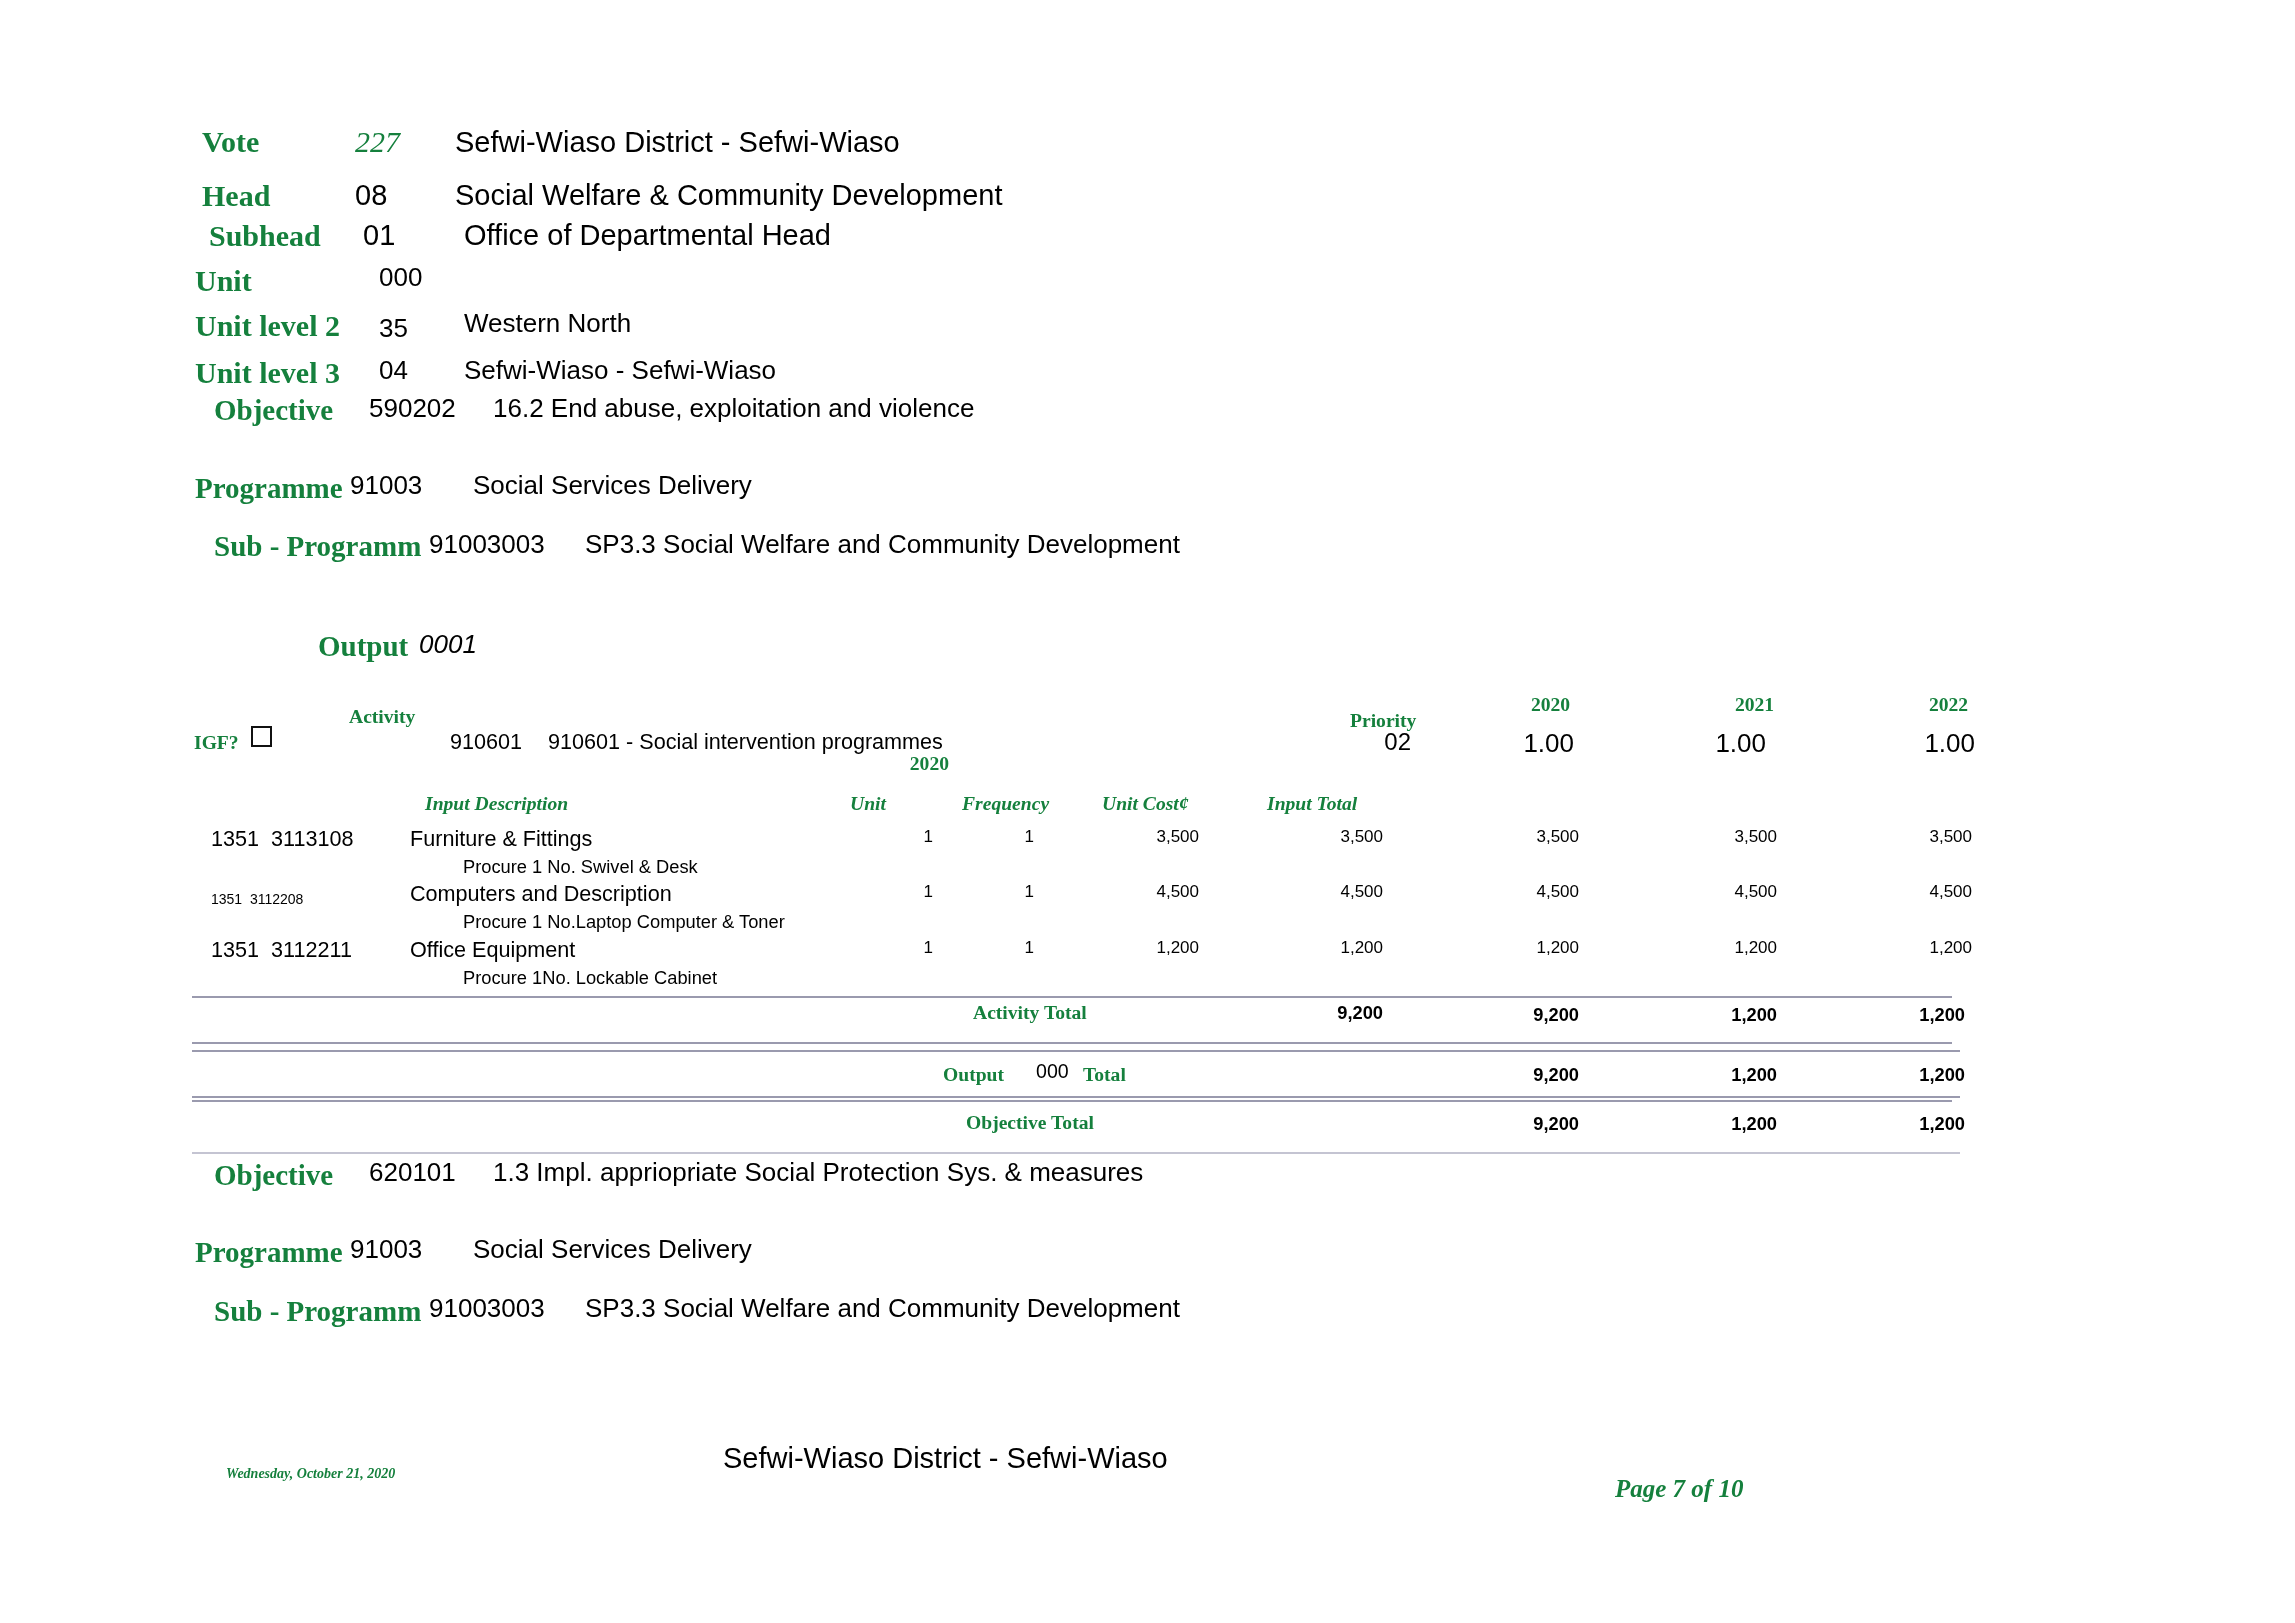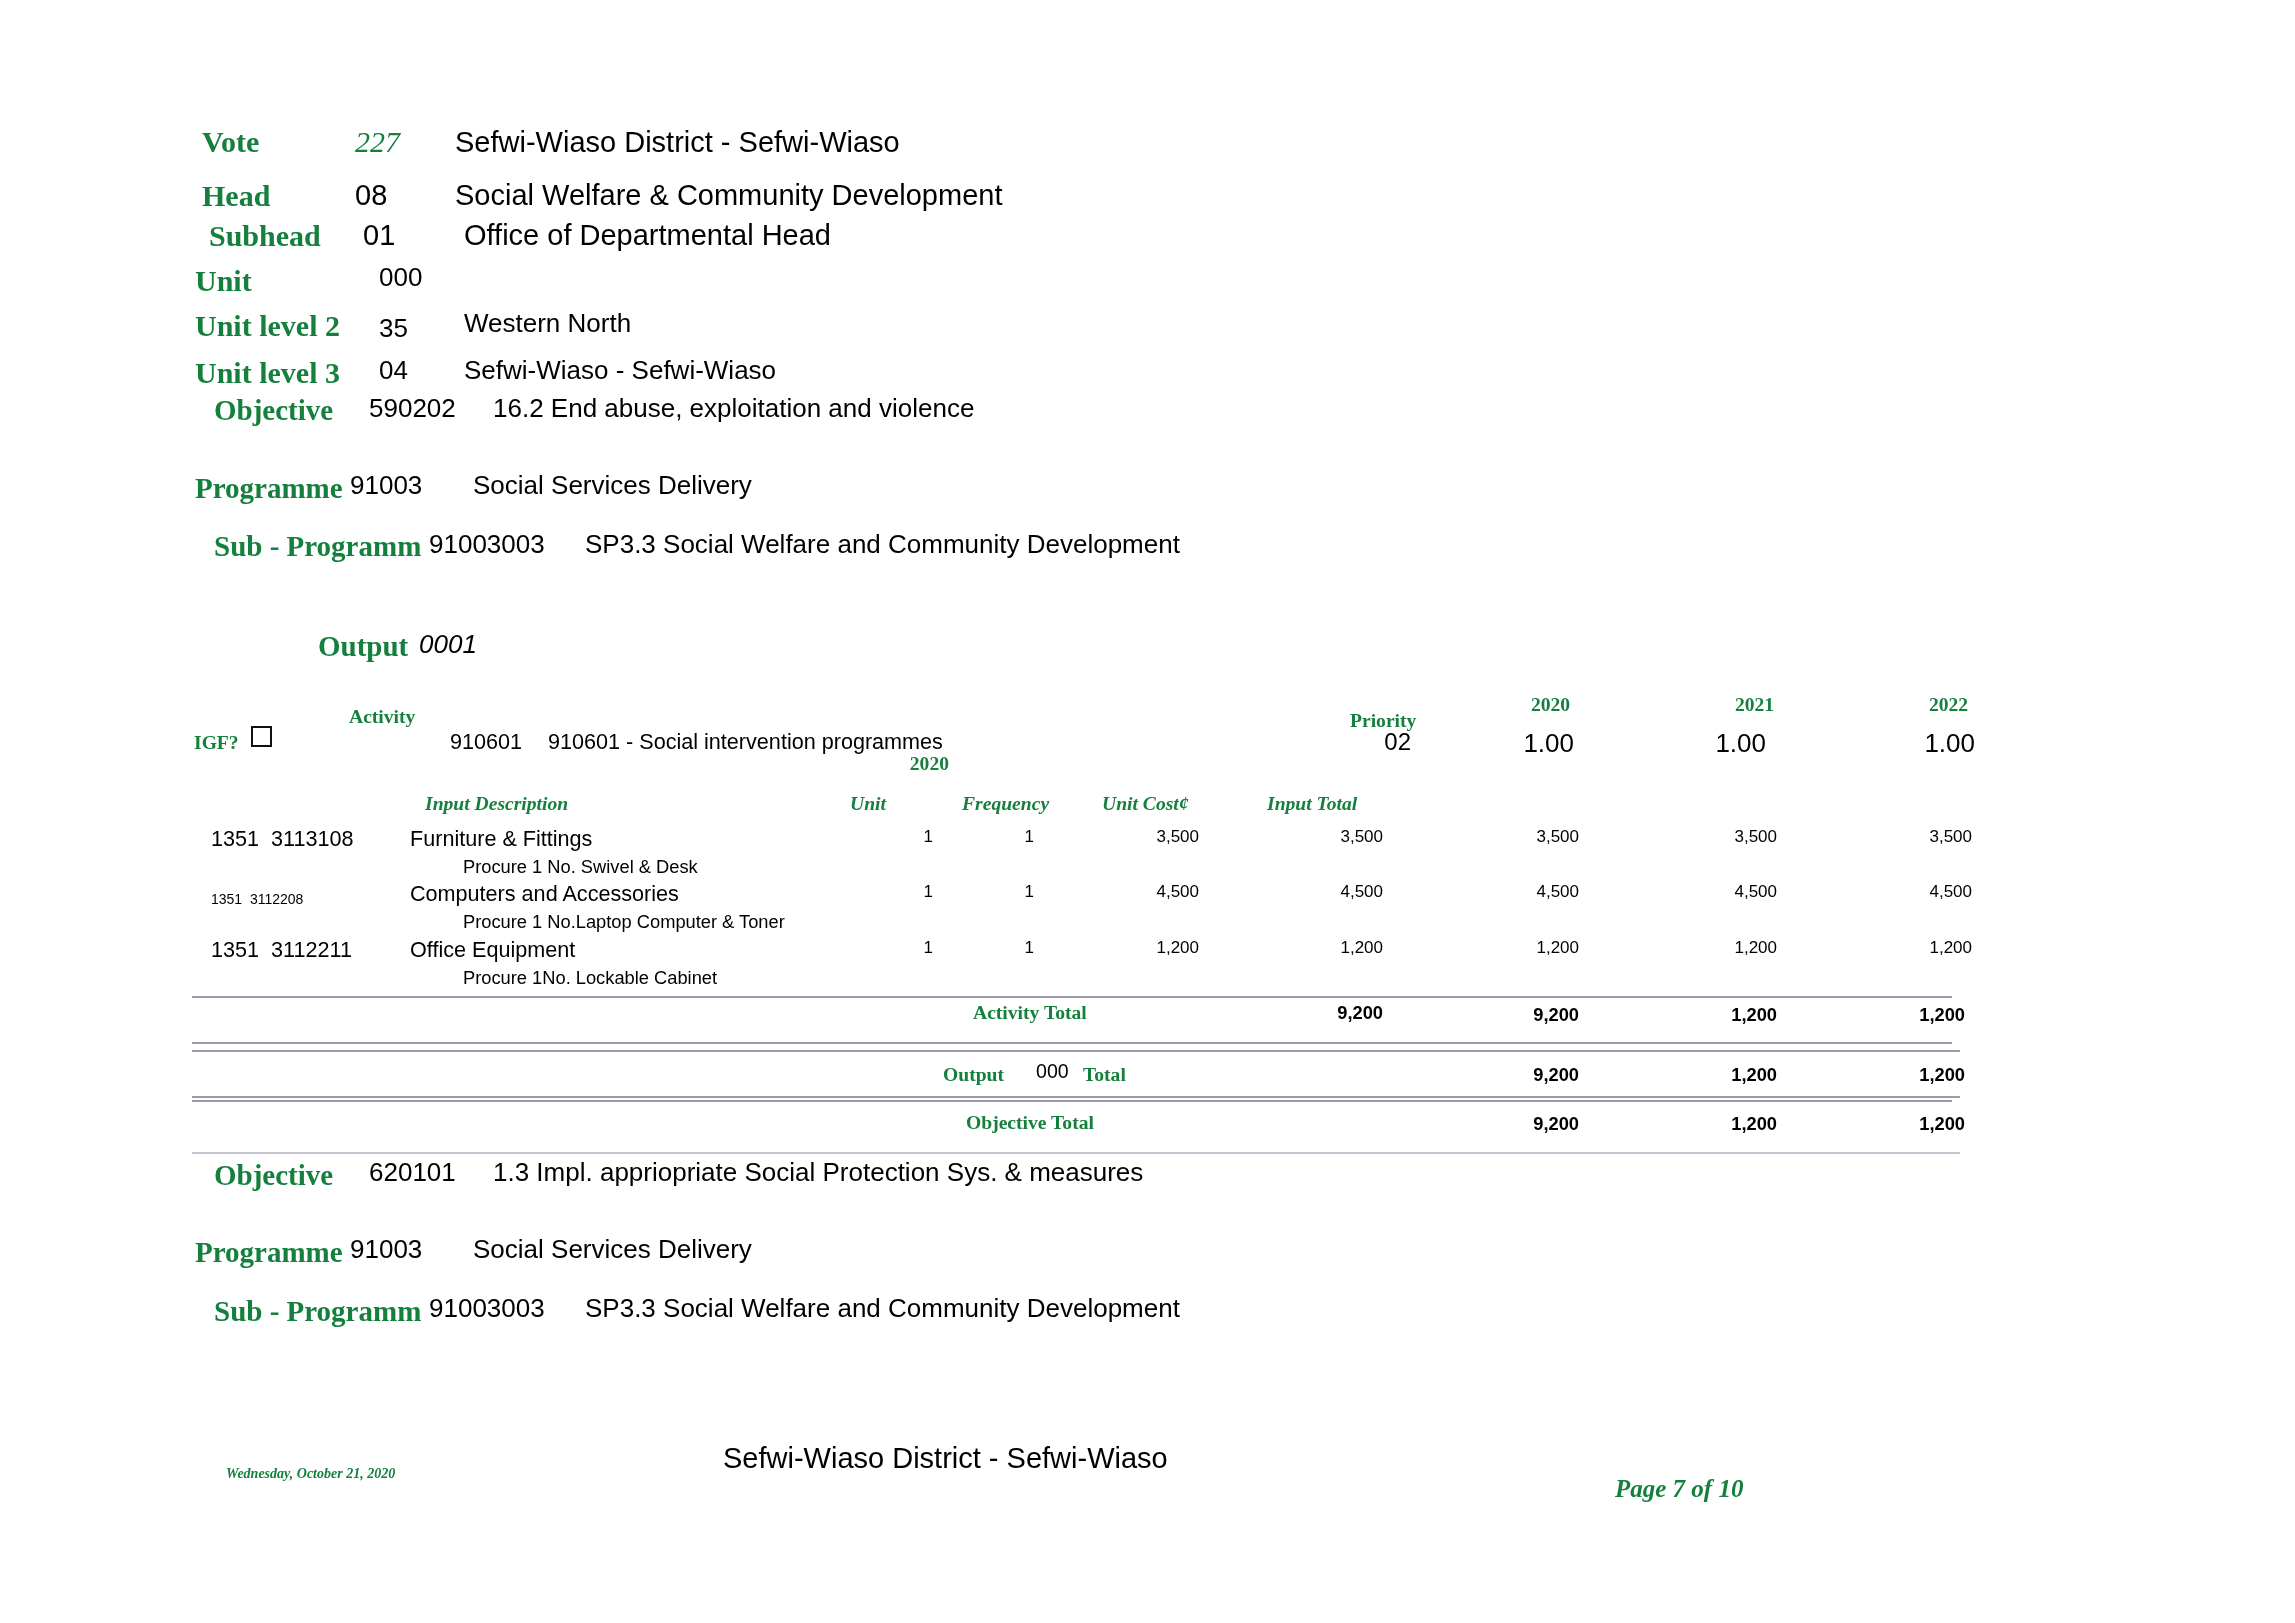--- a/index.html
+++ b/index.html
@@ -91,21 +91,21 @@
   <div class="abs txt tiny r" style="left:900px;top:828px;width:33px;">1</div>
   <div class="abs txt tiny r" style="left:1001px;top:828px;width:33px;">1</div>
   <div class="abs txt tiny r" style="left:1134px;top:828px;width:65px;">3,500</div>
   <div class="abs txt tiny r" style="left:1318px;top:828px;width:65px;">3,500</div>
   <div class="abs txt tiny r" style="left:1514px;top:828px;width:65px;">3,500</div>
   <div class="abs txt tiny r" style="left:1712px;top:828px;width:65px;">3,500</div>
   <div class="abs txt tiny r" style="left:1907px;top:828px;width:65px;">3,500</div>
 </div>
 <div>
   <div class="abs txt small" style="left:211px;top:883px;font-size:14px;white-space:pre;margin-top:9px;">1351  3112208</div>
-  <div class="abs txt small" style="left:410px;top:883px;font-size:21.6px;">Computers and Accessories</div>
+  <div class="abs txt small" style="left:410px;top:883px;font-size:21.6px;">Computers and Description</div>
   <div class="abs txt tiny" style="left:463px;top:913px;font-size:18.3px;">Procure 1 No.Laptop Computer &amp; Toner</div>
   <div class="abs txt tiny r" style="left:900px;top:883px;width:33px;">1</div>
   <div class="abs txt tiny r" style="left:1001px;top:883px;width:33px;">1</div>
   <div class="abs txt tiny r" style="left:1134px;top:883px;width:65px;">4,500</div>
   <div class="abs txt tiny r" style="left:1318px;top:883px;width:65px;">4,500</div>
   <div class="abs txt tiny r" style="left:1514px;top:883px;width:65px;">4,500</div>
   <div class="abs txt tiny r" style="left:1712px;top:883px;width:65px;">4,500</div>
   <div class="abs txt tiny r" style="left:1907px;top:883px;width:65px;">4,500</div>
 </div>
 <div>

